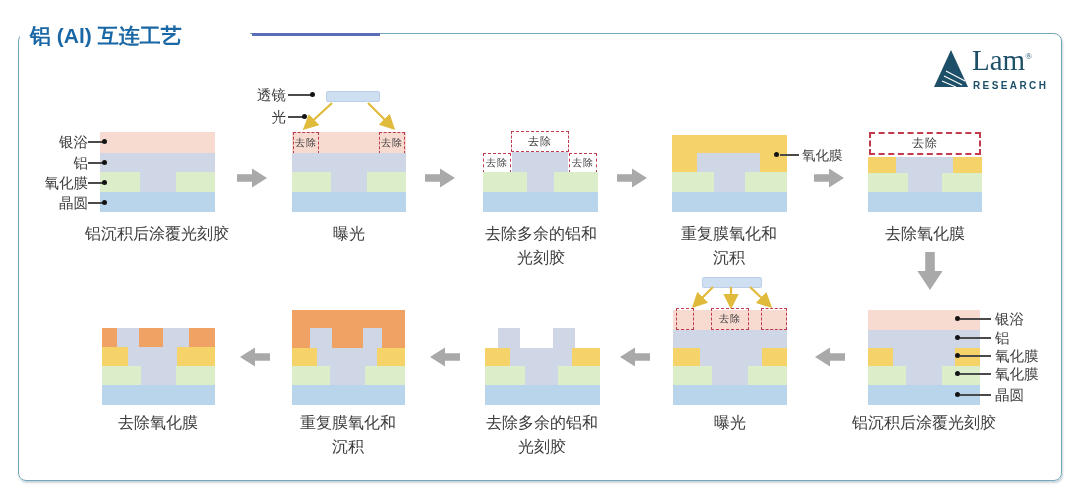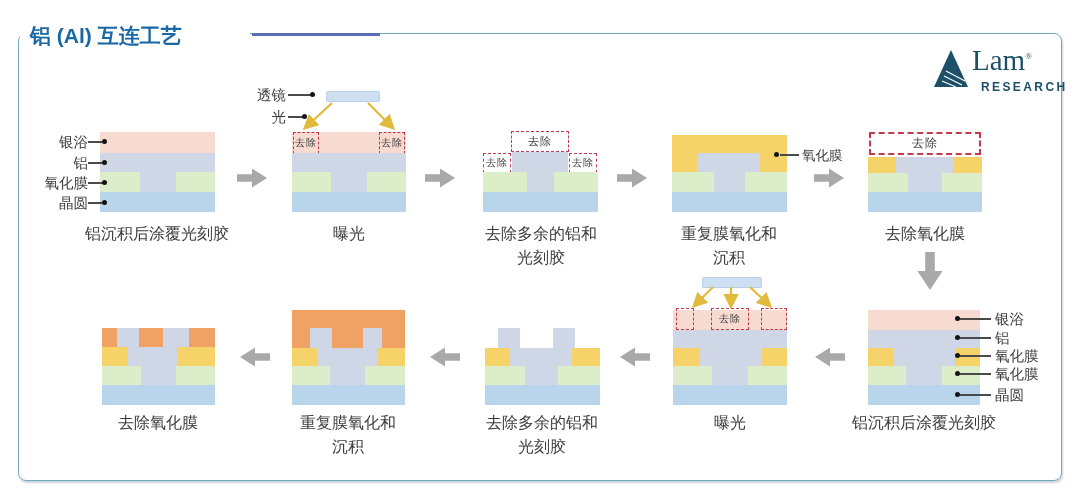--- a/index.html
+++ b/index.html
@@ -27,22 +27,22 @@
   .dash.big{border-width:2px;font-size:12px;}
   .arrR{position:absolute;width:30px;height:24px;background:#a9a9a9;
         clip-path:polygon(0 34%,50% 34%,50% 10%,100% 50%,50% 90%,50% 66%,0 66%);}
   .arrL{position:absolute;width:30px;height:24px;background:#a9a9a9;
         clip-path:polygon(100% 34%,50% 34%,50% 10%,0 50%,50% 90%,50% 66%,100% 66%);}
   .arrD{position:absolute;width:30px;height:38px;background:#a9a9a9;
         clip-path:polygon(34% 0,66% 0,66% 50%,92% 50%,50% 100%,8% 50%,34% 50%);}
   .lam-name{position:absolute;left:972px;top:44px;font-family:"Liberation Serif",serif;
             font-size:29px;color:#1d4f68;}
   .lam-reg{font-size:9px;vertical-align:super;}
-  .lam-sub{position:absolute;left:973px;top:80px;font-size:12px;font-weight:700;
-           letter-spacing:2.4px;color:#1d4f68;margin-left:8px;}
+  .lam-sub{position:absolute;left:973px;top:80px;font-size:10px;font-weight:700;
+           letter-spacing:2.4px;color:#1d4f68;}
 </style>
 </head>
 <body>
 
 <div class="canvas">
   <svg width="0" height="0" style="position:absolute">
       <defs>
     <marker id="yh" markerWidth="7" markerHeight="7" refX="5" refY="3.5" orient="auto">
       <path d="M0,0 L7,3.5 L0,7 z" fill="#e0ba3a"></path>
     </marker>

